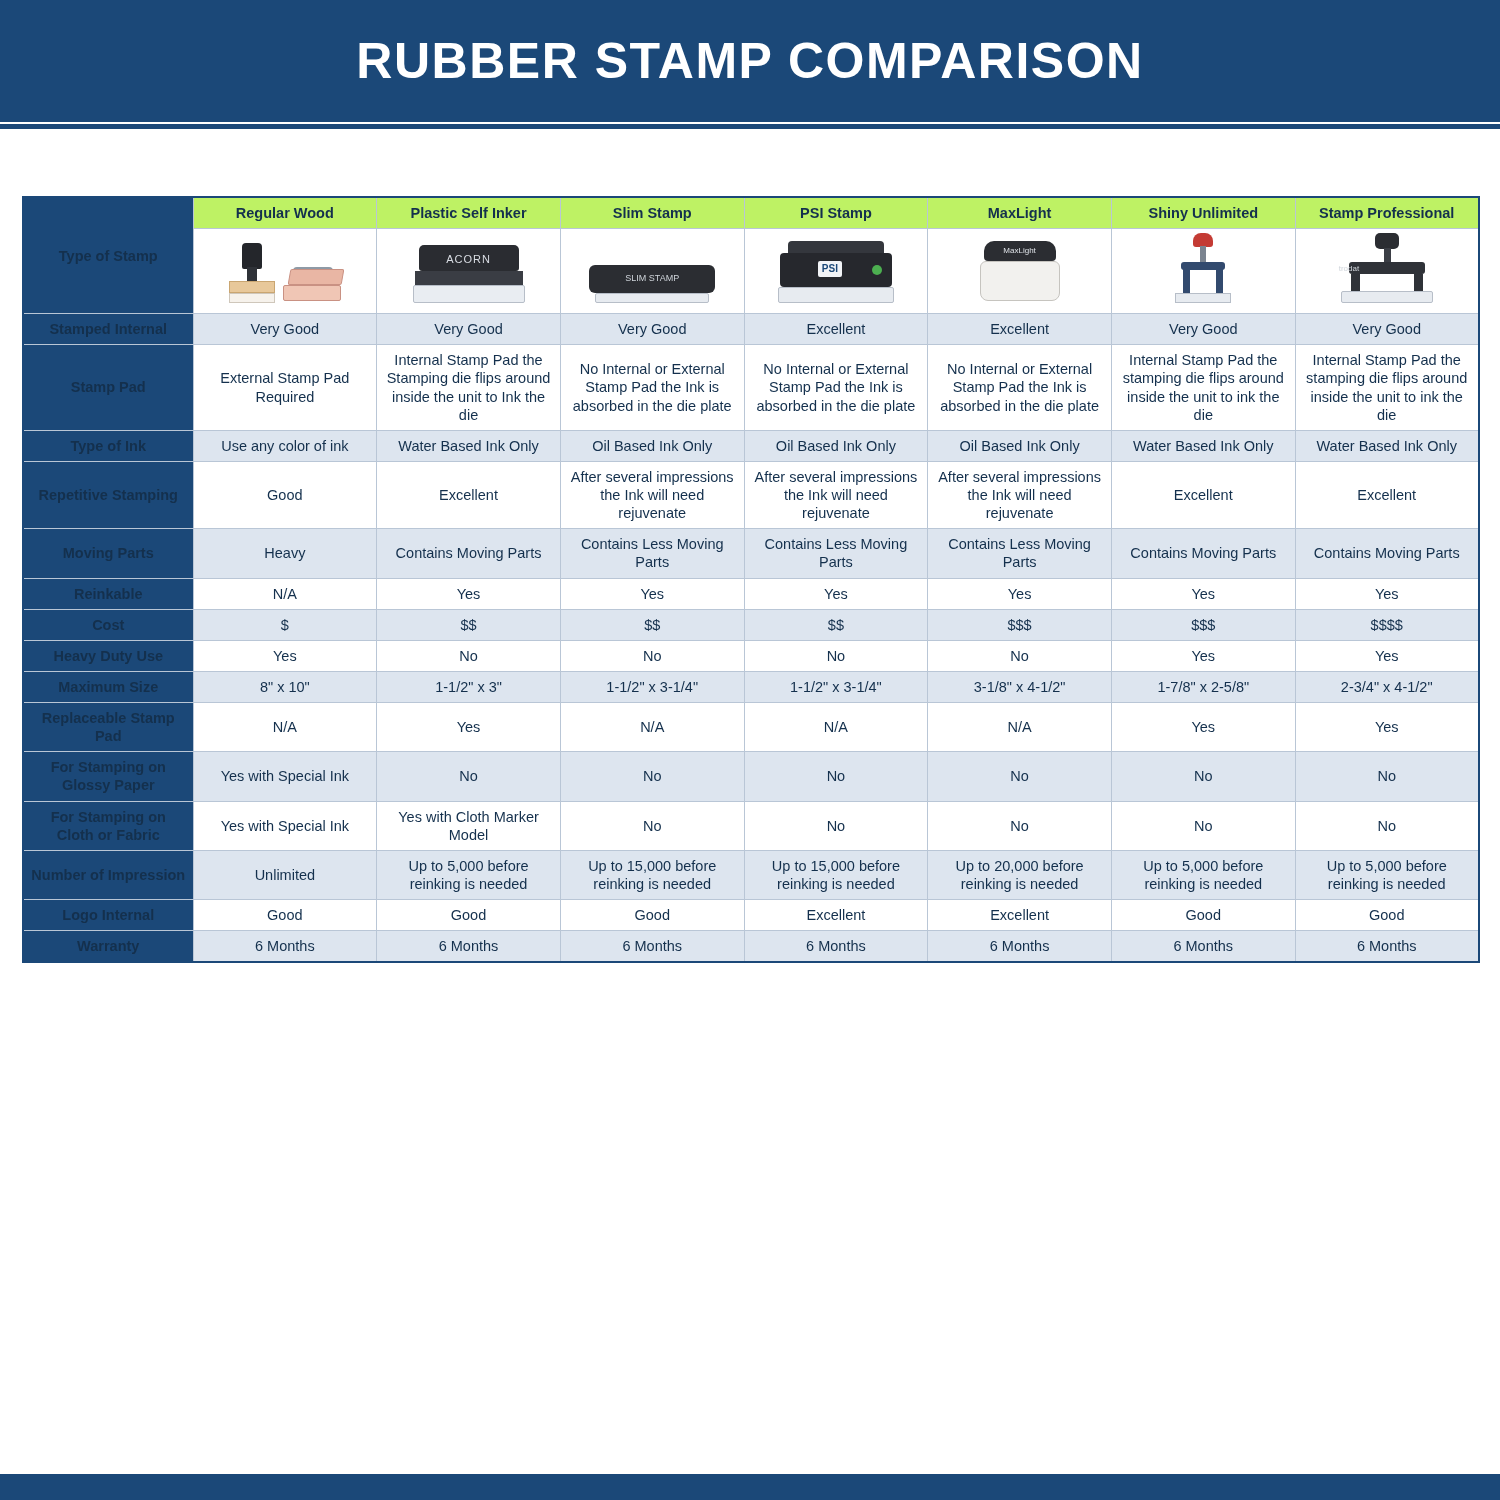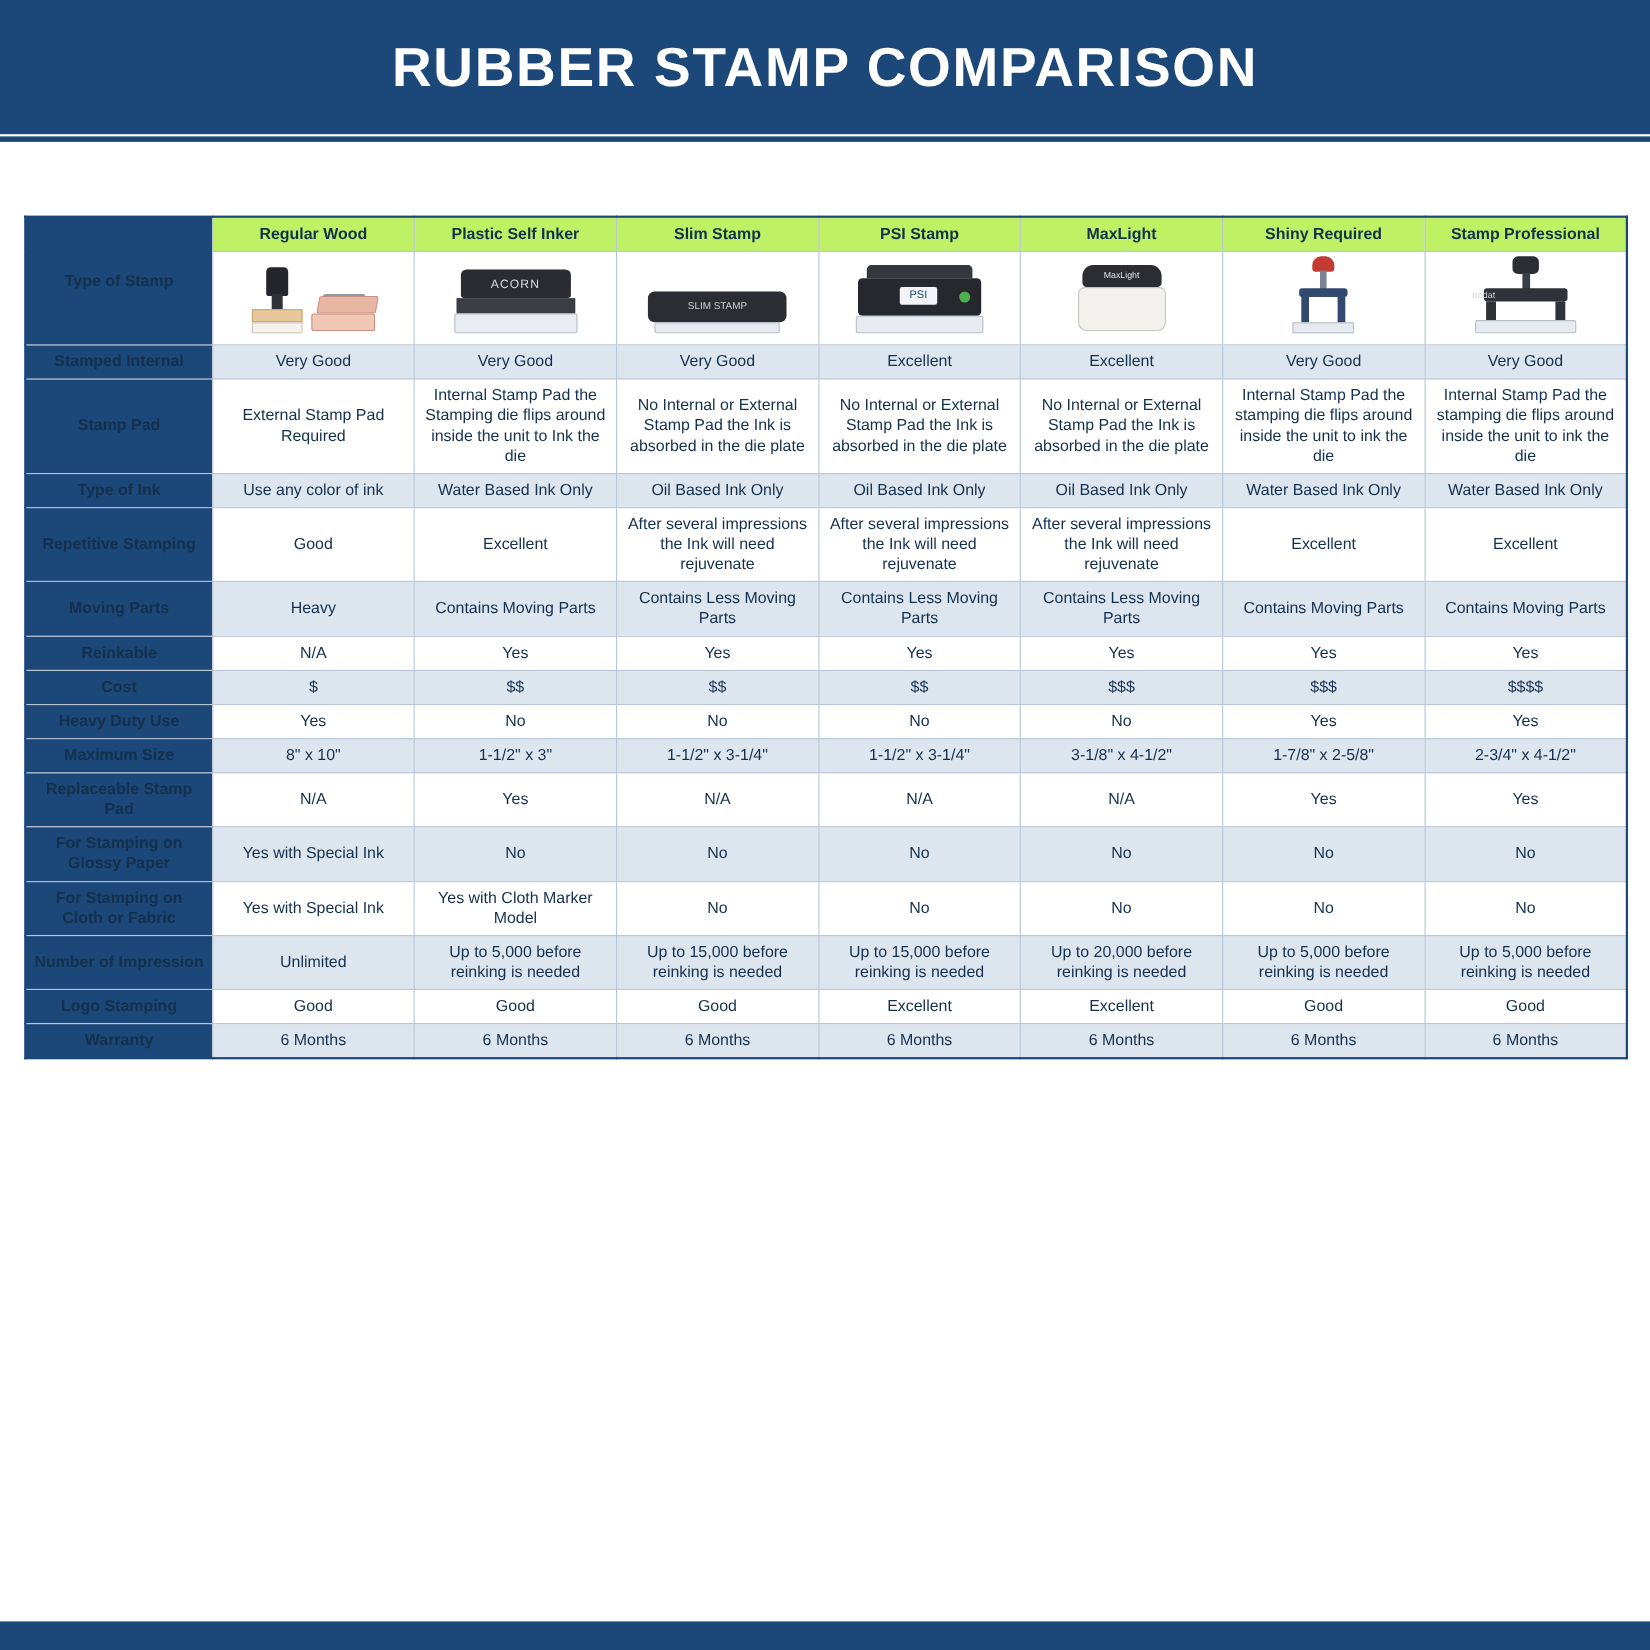--- a/index.html
+++ b/index.html
@@ -129,21 +129,21 @@
   .selfinker .bot { position:absolute; left:0px; top:40px; width:112px; height:18px; background:#e9edf2; border:1px solid #b7bec8; border-radius:2px; }
 
   .slim { width: 126px; height: 46px; }
   .slim .body { position:absolute; left:0; top:4px; width:126px; height:28px; background:#2b2d32; border-radius:6px; }
   .slim .brand { position:absolute; left:0; top:12px; width:100%; text-align:center; color:#cfd4da; font-size:9px; }
   .slim .foot { position:absolute; left:6px; top:32px; width:114px; height:10px; background:#e7ebf0; border:1px solid #b7bec8; border-radius:2px; }
 
   .psi { width: 116px; height: 66px; }
   .psi .cap { position:absolute; left:10px; top:0; width:96px; height:12px; background:#34373d; border-radius:4px 4px 0 0; }
   .psi .body { position:absolute; left:2px; top:12px; width:112px; height:34px; background:#26282d; border-radius:4px; }
-  .psi .badge { position:absolute; left:40px; top:20px; width:34px; height:16px; background:#f2f4f7; border-radius:2px; color:#1b4878; font-size:10px; font-weight:normal; text-align:center; line-height:16px; }
+  .psi .badge { position:absolute; left:40px; top:20px; width:24px; height:16px; background:#f2f4f7; border-radius:2px; color:#1b4878; font-size:10px; font-weight:bold; text-align:center; line-height:16px; }
   .psi .dot { position:absolute; right:12px; top:24px; width:10px; height:10px; border-radius:50%; background:#4caf50; }
   .psi .foot { position:absolute; left:0; top:46px; width:116px; height:16px; background:#e7ebf0; border:1px solid #b7bec8; border-radius:2px; }
 
   .maxlight { width: 96px; height: 66px; }
   .maxlight .cap { position:absolute; left:12px; top:0; width:72px; height:20px; background:#2b2d32; border-radius:10px 10px 4px 4px; }
   .maxlight .brand { position:absolute; left:0; top:5px; width:100%; text-align:center; color:#dfe3e8; font-size:8px; }
   .maxlight .body { position:absolute; left:8px; top:20px; width:80px; height:40px; background:#f2f1ee; border:1px solid #c6c4bf; border-radius:6px 6px 8px 8px; }
 
   .shiny { width: 68px; height: 74px; }
   .shiny .knob { position:absolute; left:24px; top:0; width:20px; height:14px; background:#c43b34; border-radius:8px 8px 3px 3px; }
@@ -185,21 +185,21 @@
           <col class="cx">
       </colgroup>
       <tbody id="tbody">
         <tr class="head-row">
           <th class="corner" rowspan="2">Type of Stamp</th>
           <th class="colhead">Regular Wood</th>
           <th class="colhead">Plastic Self Inker</th>
           <th class="colhead">Slim Stamp</th>
           <th class="colhead">PSI Stamp</th>
           <th class="colhead">MaxLight</th>
-          <th class="colhead">Shiny Required</th>
+          <th class="colhead">Shiny Unlimited</th>
           <th class="colhead">Stamp Professional</th>
         </tr>
         <tr class="img-row">
           <td class="prodimg">
             <div class="imgbox">
               <div class="st wood-stamp">
                 <div class="knob"></div>
                   <div class="neck"></div>
                   <div class="base"></div>
                   <div class="face"></div>
@@ -400,21 +400,21 @@
             <td class="rowlabel">Number of Impression</td>
             <td>Unlimited</td>
             <td>Up to 5,000 before reinking is needed</td>
             <td>Up to 15,000 before reinking is needed</td>
             <td>Up to 15,000 before reinking is needed</td>
             <td>Up to 20,000 before reinking is needed</td>
             <td>Up to 5,000 before reinking is needed</td>
             <td>Up to 5,000 before reinking is needed</td>
           </tr>
           <tr class="plain">
-            <td class="rowlabel">Logo Stamping</td>
+            <td class="rowlabel">Logo Internal</td>
             <td>Good</td>
             <td>Good</td>
             <td>Good</td>
             <td>Excellent</td>
             <td>Excellent</td>
             <td>Good</td>
             <td>Good</td>
           </tr>
           <tr class="alt">
             <td class="rowlabel">Warranty</td>

